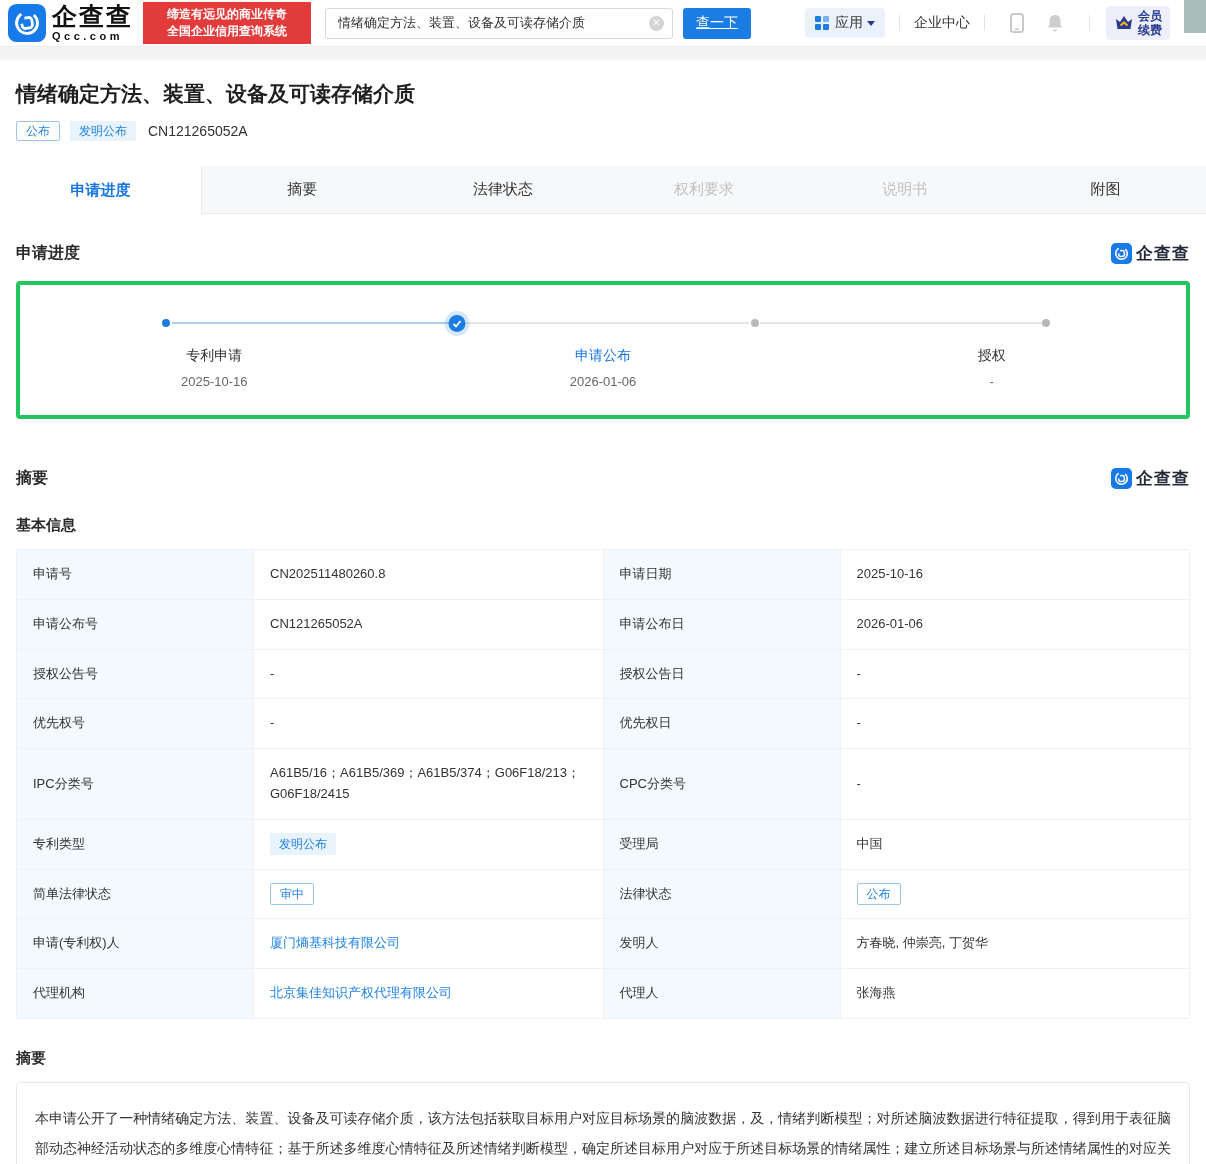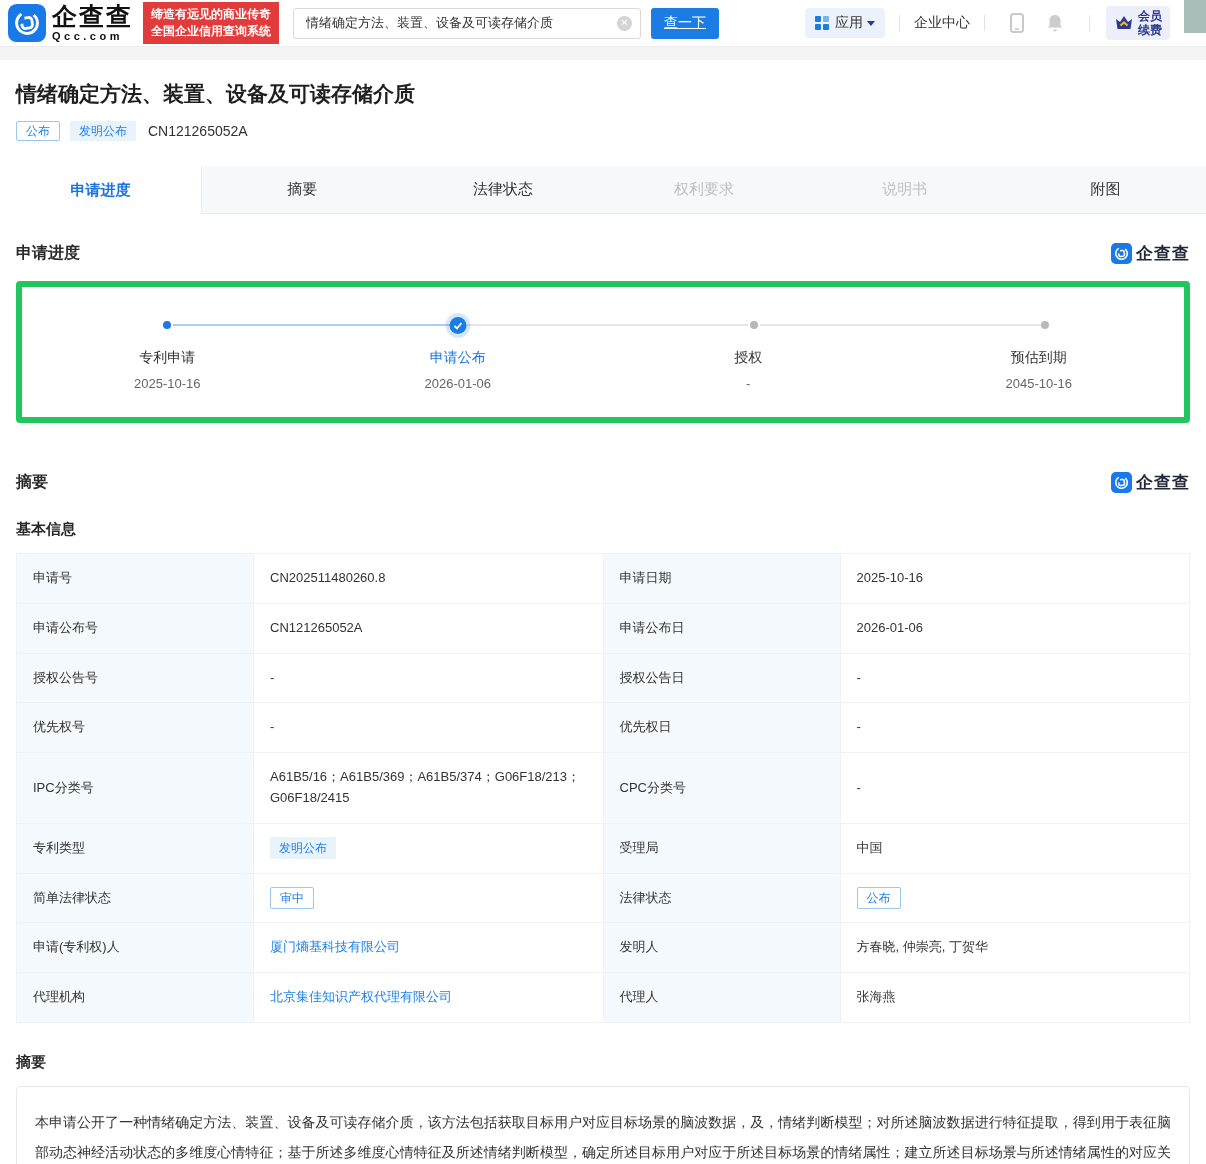--- a/index.html
+++ b/index.html
@@ -13,21 +13,21 @@
     height: 46px; display: flex; align-items: center;
     padding: 0 0 0 8px; background: #fff; position: relative;
   }
   .logo-wrap { display: flex; align-items: center; cursor: pointer; }
   .logo-icon { width: 38px; height: 38px; flex: 0 0 auto; }
   .logo-text { margin-left: 6px; line-height: 1; }
   .logo-cn { font-size: 25px; font-weight: 700; color: #111; letter-spacing: 2px; }
   .logo-en { font-size: 11px; font-weight: 700; color: #111; letter-spacing: 3.5px; margin-top: 2px; }
   .slogan {
     margin-left: 10px; background: #e23b3b; color: #fff; font-size: 12px;
-    line-height: 1.45; padding: 4px 8px; font-weight: 700; white-space: nowrap;
+    line-height: 1.45; padding: 4px 24px; font-weight: 700; white-space: nowrap;
   }
   .search-area { display: flex; align-items: center; margin-left: 14px; }
   .search-box {
     position: relative; width: 348px; height: 31px;
   }
   .search-box input {
     width: 100%; height: 100%; border: 1px solid #d9d9d9; border-radius: 3px;
     padding: 0 30px 0 12px; font-size: 13px; color: #333; outline: none;
     font-family: "Liberation Sans", "DejaVu Sans", sans-serif;
   }
@@ -100,21 +100,21 @@
     display: flex; align-items: center; justify-content: space-between;
     padding: 0 16px; margin-top: 28px;
   }
   .section-title { font-size: 16px; font-weight: 700; color: #2a2a2a; }
   .brand-mark { display: flex; align-items: center; }
   .brand-mark .logo-icon-sm { width: 21px; height: 21px; }
   .brand-mark .brand-text { font-size: 17px; font-weight: 700; color: #222a3a; margin-left: 4px; letter-spacing: 1px; }
 
   
   .timeline-box {
-    margin: 16px 16px 0 16px; border: 6px solid #22c55e; border-radius: 4px;
+    margin: 16px 16px 0 16px; border: 4px solid #22c55e; border-radius: 4px;
     padding: 30px 0 26px 0;
   }
   .tl-track { position: relative; height: 16px; }
   .tl-seg { position: absolute; top: 7px; height: 2px; }
   .tl-seg.s1 { left: 13%; width: 24%; background: #aacdf2; }
   .tl-seg.s2 { left: 38%; width: 24.5%; background: #e6e6e6; }
   .tl-seg.s3 { left: 63.5%; width: 24.5%; background: #e6e6e6; }
   .tl-dot { position: absolute; top: 4px; width: 8px; height: 8px; border-radius: 50%; transform: translateX(-50%); }
   .tl-dot.blue { background: #1b7ce4; }
   .tl-dot.gray { background: #b8b8b8; }
@@ -270,24 +270,20 @@
       <div class="step-date">2025-10-16</div>
     </div>
     <div class="tl-step current">
       <div class="step-name">申请公布</div>
       <div class="step-date">2026-01-06</div>
     </div>
     <div class="tl-step">
       <div class="step-name">授权</div>
       <div class="step-date">-</div>
     </div>
-    <div class="tl-step">
-      <div class="step-name">预估到期</div>
-      <div class="step-date">2045-10-16</div>
-    </div>
   </div>
 </div>
 
 <div class="section-head mt50" style="margin-top:48px;">
   <div class="section-title">摘要</div>
   <div class="brand-mark">
     <svg class="logo-icon-sm" viewBox="0 0 40 40">
       <rect width="40" height="40" rx="9" fill="#1879e9"></rect>
       <circle cx="20" cy="20" r="11" stroke="#fff" stroke-width="3" fill="none" stroke-dasharray="55 15" transform="rotate(-50 20 20)"></circle>
       <rect x="14.5" y="14.5" width="11" height="11" rx="3.5" stroke="#fff" stroke-width="3" fill="none" stroke-dasharray="30 9" transform="rotate(-8 20 20)"></rect>

